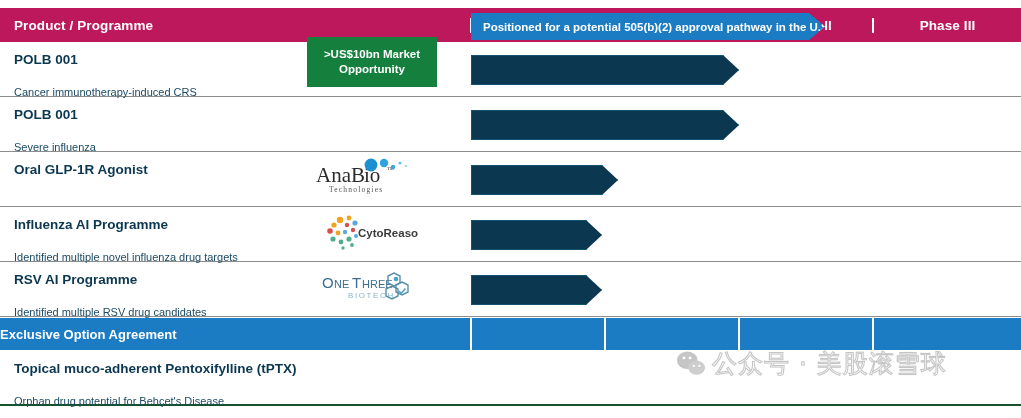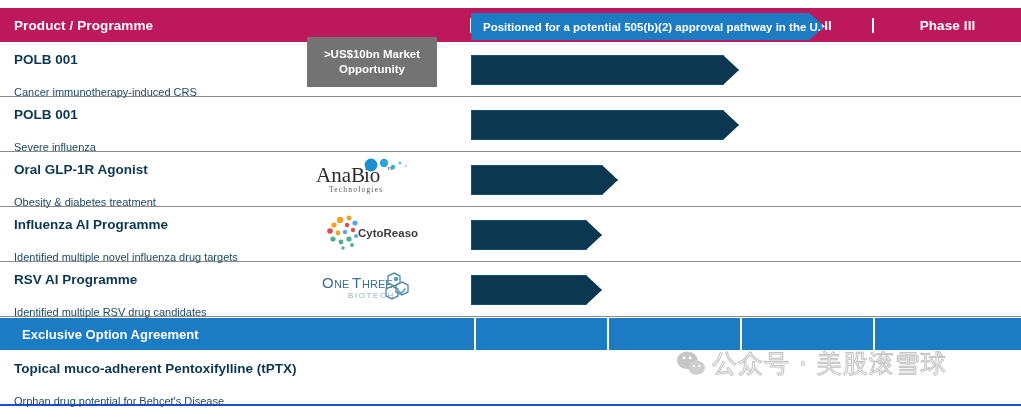--- a/index.html
+++ b/index.html
@@ -88,21 +88,21 @@
     white-space: nowrap;
   }
 
   
   .market-box {
     position: absolute;
     left: 307px;
     top: 37px;
     width: 130px;
     height: 50px;
-    background: #737373;
+    background: #15803d;
     color: #ffffff;
     font-size: 11.5px;
     font-weight: bold;
     line-height: 15px;
     display: flex;
     align-items: center;
     justify-content: center;
     text-align: center;
     box-sizing: border-box;
     padding: 0 6px;
@@ -124,37 +124,35 @@
     top: 318px;
     height: 32px;
     background: #1b7cc4;
     display: flex;
     align-items: stretch;
   }
   .option-label {
     width: 470px;
     display: flex;
     align-items: center;
-    padding-left: 14px;
     box-sizing: border-box;
     color: #ffffff;
     font-size: 13px;
     font-weight: bold;
-    margin-left: 8px;
   }
   .option-cell {
     box-sizing: border-box;
     border-left: 2px solid #ffffff;
   }
 
   
   .tptx-row {
     top: 350px;
     height: 56px;
-    border-bottom: 2px solid #1d4ed8;
+    border-bottom: 2px solid #14532d;
   }
   .tptx-arrow {
     position: absolute;
     left: 471px;
     top: 13px;
     width: 354px;
     height: 27px;
     background: #1b7cc4;
     -webkit-clip-path: polygon(0 0, calc(100% - 16px) 0, 100% 50%, calc(100% - 16px) 100%, 0 100%);
     clip-path: polygon(0 0, calc(100% - 16px) 0, 100% 50%, calc(100% - 16px) 100%, 0 100%);
@@ -228,21 +226,20 @@
     <div class="prod-text">
       <div class="prod-name">POLB 001</div>
       <div class="prod-sub">Severe influenza</div>
     </div>
   </div>
   <div class="arrow" style="left:471px; top:110px; width:268px;"></div>
 
   <div class="row prod-row" style="top:152px;">
     <div class="prod-text">
       <div class="prod-name">Oral GLP-1R Agonist</div>
-      <div class="prod-sub">Obesity &amp; diabetes treatment</div>
     </div>
   </div>
   <div class="arrow" style="left:471px; top:165px; width:147px;"></div>
 
   <div class="logo logo-anabio">
     <svg width="100" height="38" viewBox="0 0 100 38">
       <text x="0" y="24" font-family="Liberation Serif, serif" font-size="21" fill="#2b2b2b">AnaB</text>
       <text x="48" y="24" font-family="Liberation Serif, serif" font-size="21" fill="#2b2b2b">io</text>
       <text x="71" y="14" font-family="Liberation Serif, serif" font-size="7" fill="#2b2b2b">™</text>
       <circle cx="55" cy="7" r="6.4" fill="#1d8fd1"></circle>

